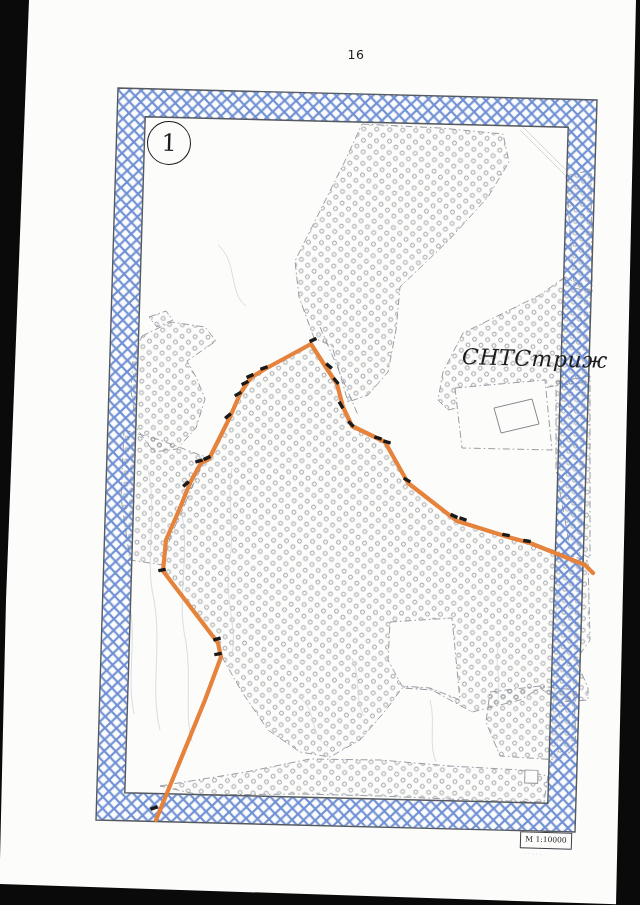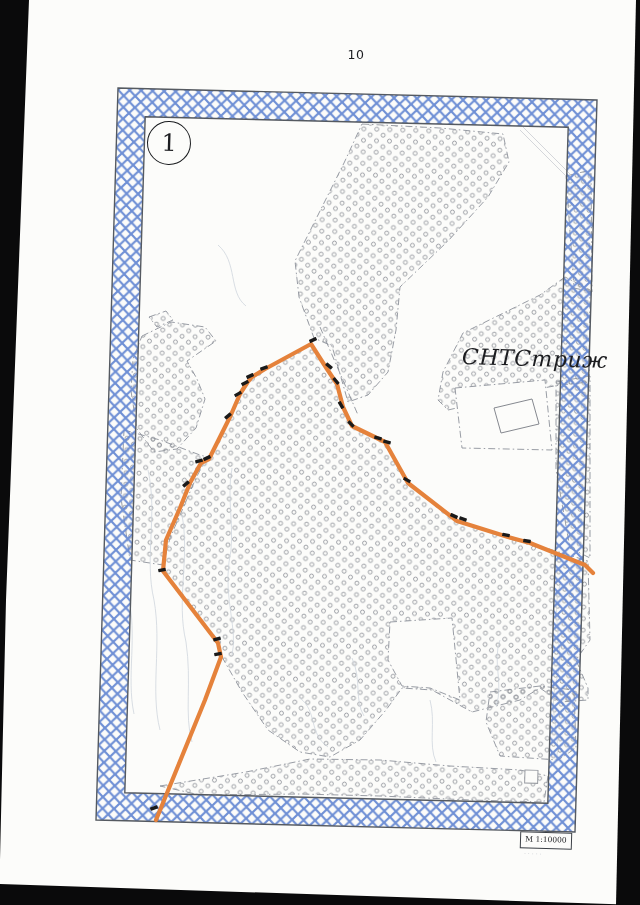--- a/index.html
+++ b/index.html
@@ -112,21 +112,21 @@
         <rect x="383.2" y="440.3" width="7.6" height="3.4" rx="0.5" fill="#1a1a1a" transform="rotate(15 387 442)"></rect>
         <rect x="403.2" y="478.3" width="7.6" height="3.4" rx="0.5" fill="#1a1a1a" transform="rotate(30 407 480)"></rect>
         <rect x="450.2" y="514.3" width="7.6" height="3.4" rx="0.5" fill="#1a1a1a" transform="rotate(25 454 516)"></rect>
         <rect x="459.2" y="517.3" width="7.6" height="3.4" rx="0.5" fill="#1a1a1a" transform="rotate(18 463 519)"></rect>
         <rect x="502.2" y="533.3" width="7.6" height="3.4" rx="0.5" fill="#1a1a1a" transform="rotate(10 506 535)"></rect>
         <rect x="523.2" y="539.3" width="7.6" height="3.4" rx="0.5" fill="#1a1a1a" transform="rotate(8 527 541)"></rect>
       </g>
     </svg>
   </div>
 
-<div class="overlay" id="page-number">10</div>
+<div class="overlay" id="page-number">16</div>
 
 <div class="overlay" id="sheet-circle">
   <span>1</span>
 </div>
 
 <div class="overlay" id="region-label">СНТСтриж</div>
 
 <div class="overlay" id="scale-box">М 1:10000</div>
 <div class="overlay" id="scale-shadow">·····</div>
 

